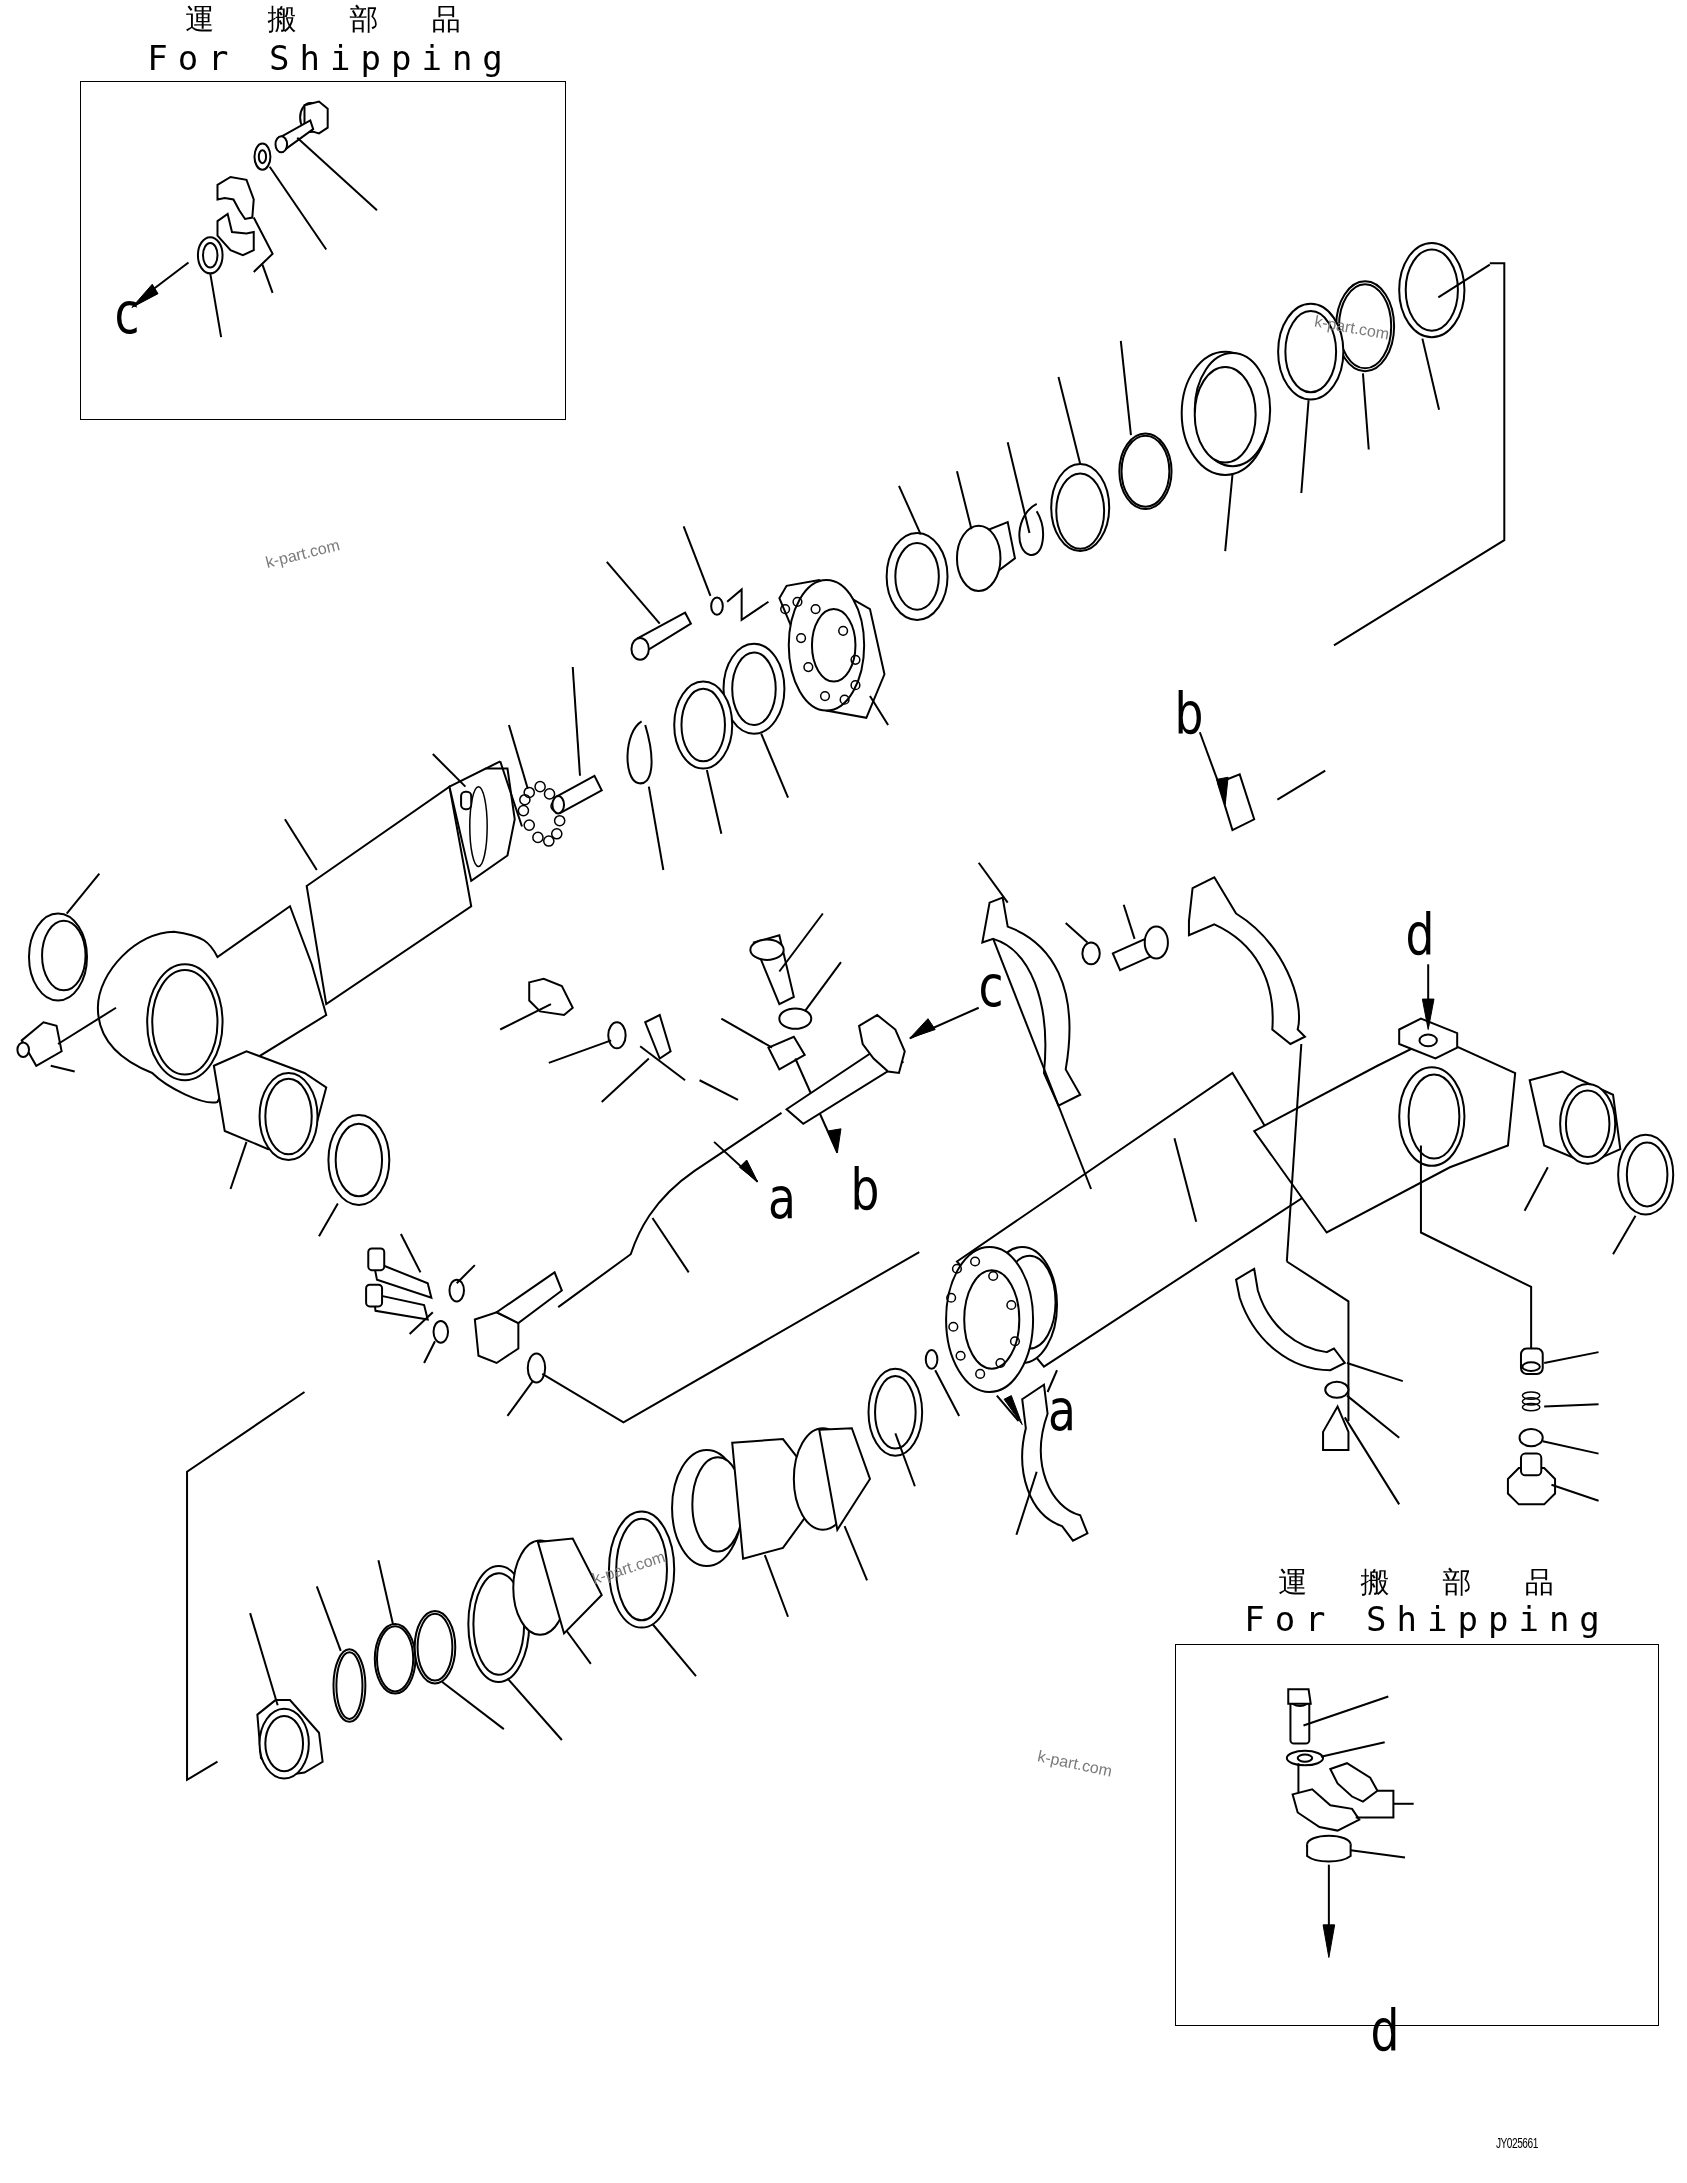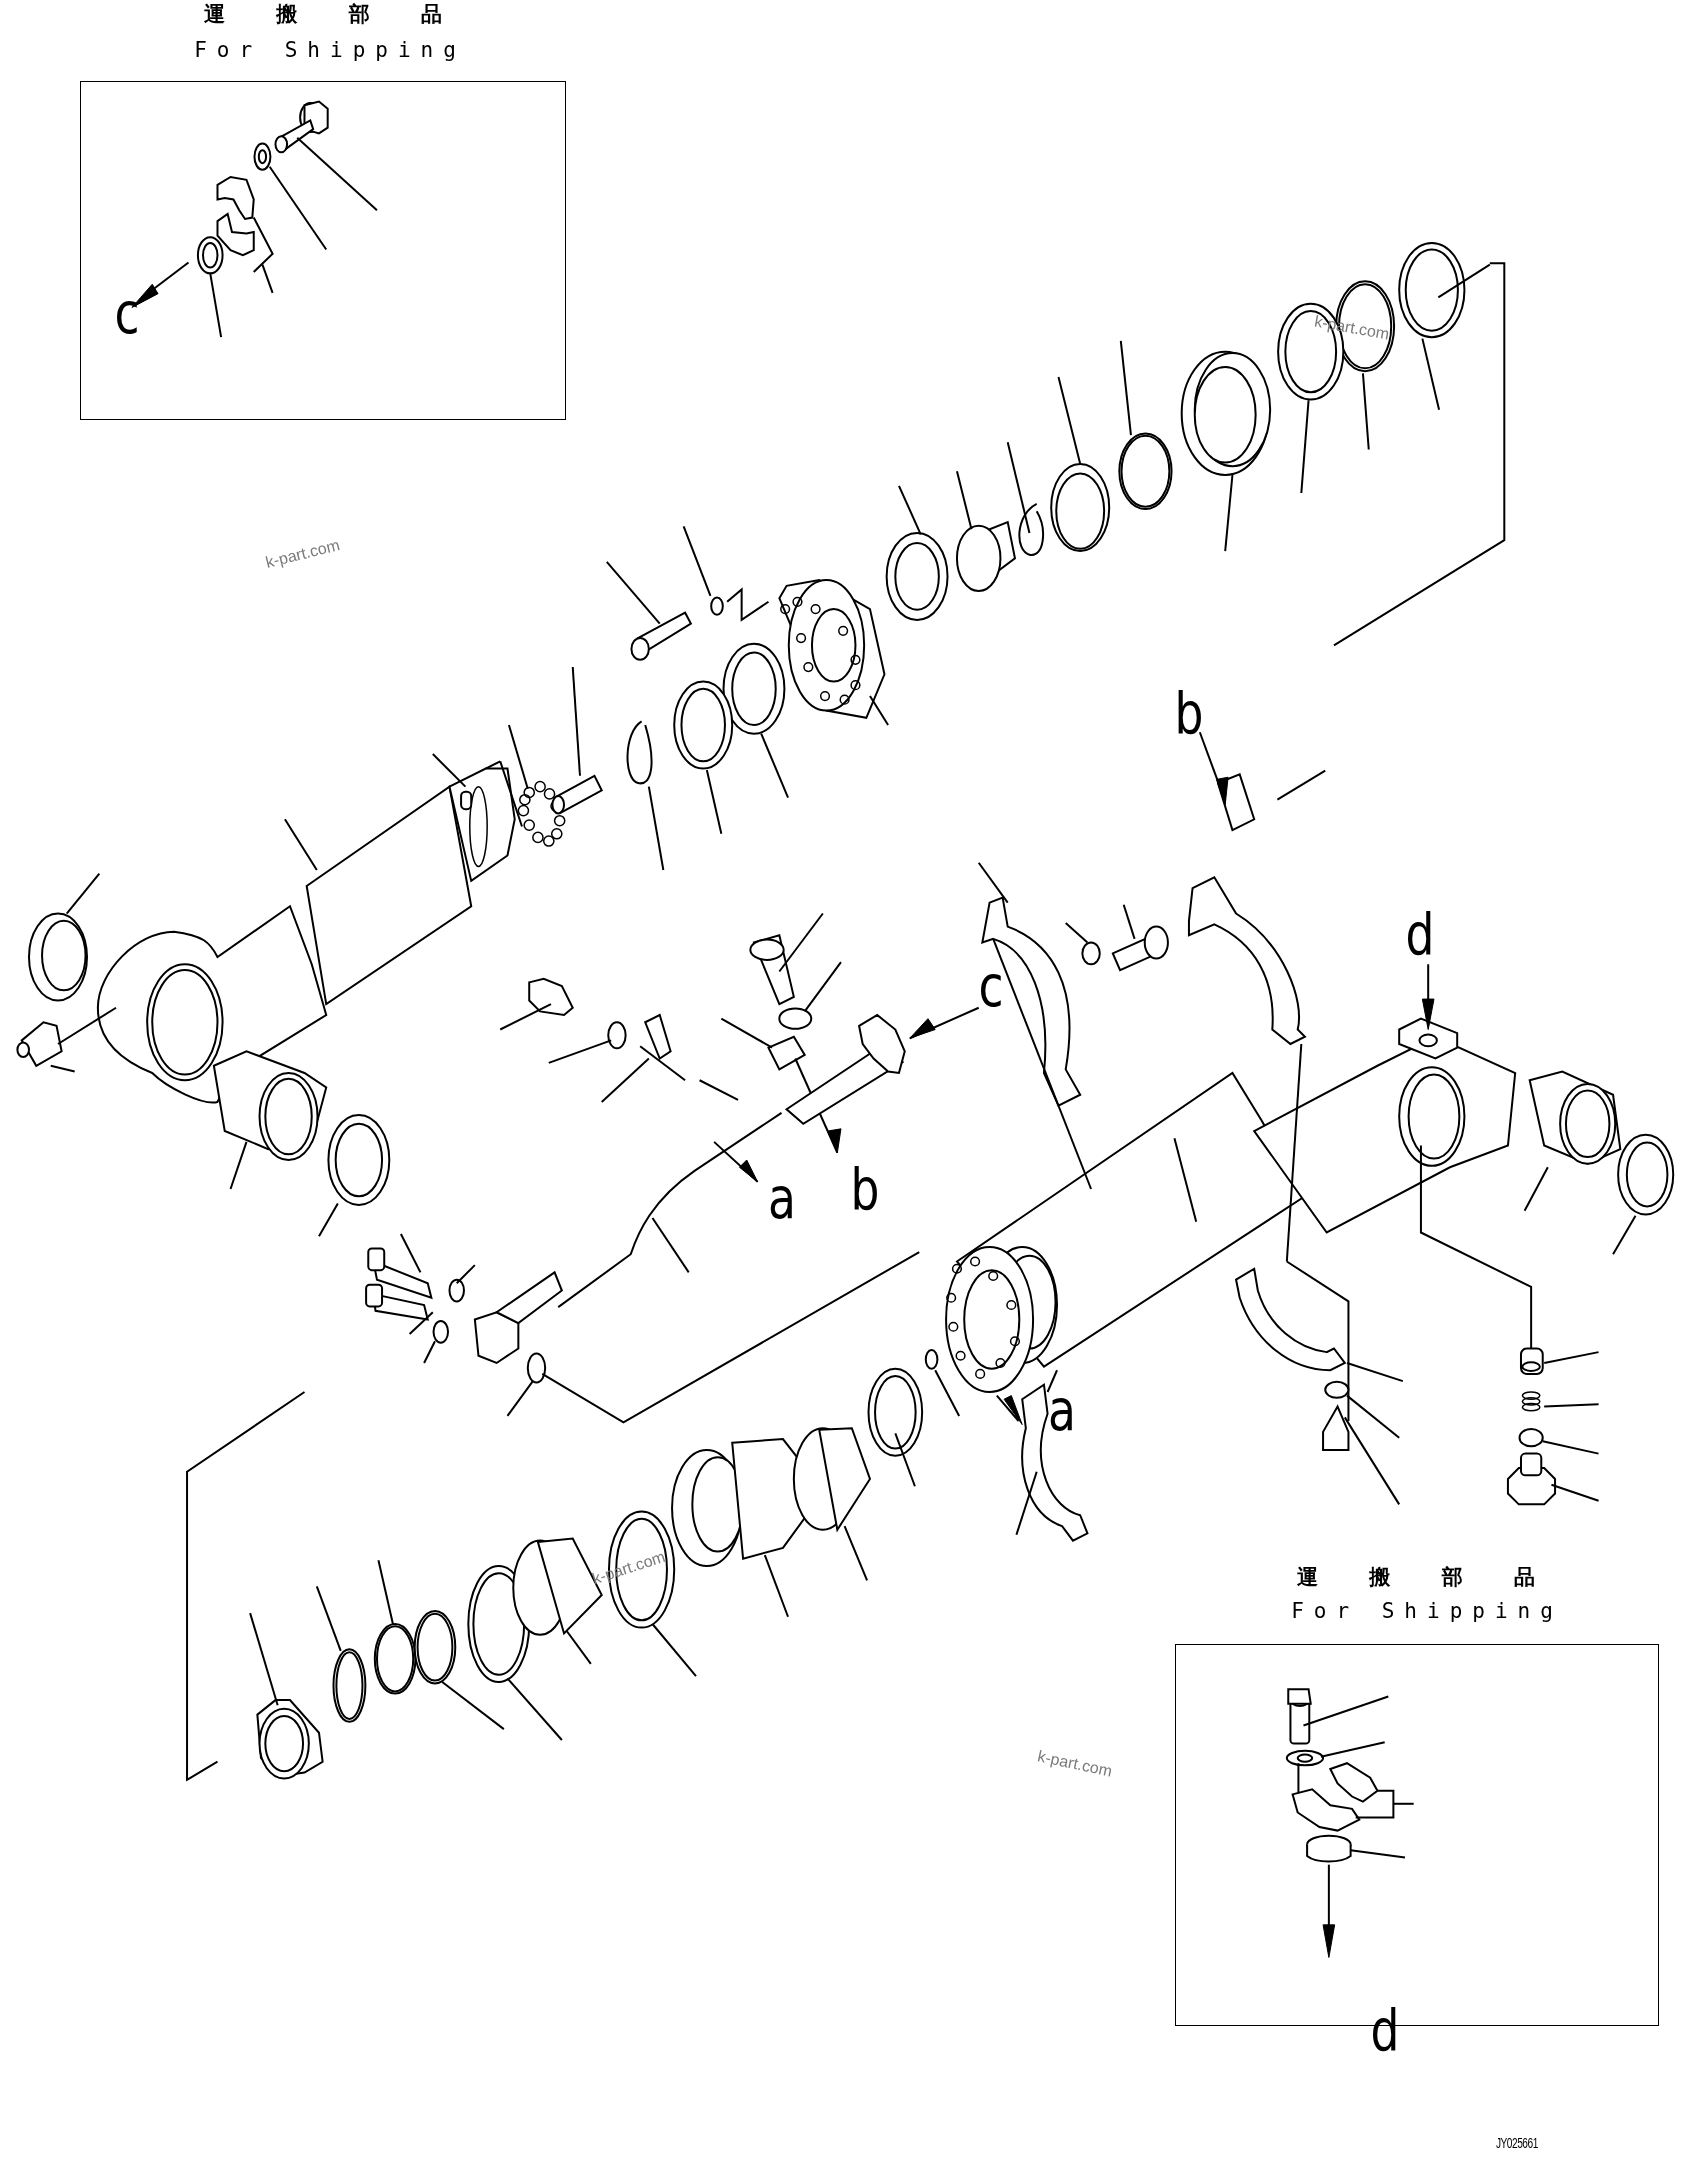--- a/index.html
+++ b/index.html
@@ -5,22 +5,22 @@
   html, body { margin:0; padding:0; background:#ffffff; }
   body { width:1687px; height:2183px; position:relative; overflow:hidden; font-family:"DejaVu Sans", sans-serif; }
   #canvas { position:absolute; left:0; top:0; width:1687px; height:2183px; }
   svg.drawing { position:absolute; left:0; top:0; }
   svg.drawing * { vector-effect: non-scaling-stroke; }
   .ln { stroke:#000; stroke-width:2; fill:none; }
   .part { stroke:#000; stroke-width:2; fill:#fff; }
   .thin { stroke:#000; stroke-width:1.5; fill:none; }
   .arrowhead { fill:#000; stroke:#000; stroke-width:1; }
   .heading-jp, .heading-en, .callout, .watermark, .drawing-id { position:absolute; white-space:nowrap; color:#000; }
-  .heading-jp { font-family:"DejaVu Sans", sans-serif; font-weight:700; font-size:21px; letter-spacing:22px; transform:translateX(-50%); }
-  .heading-en { font-family:"DejaVu Sans Mono", monospace; font-size:21px; letter-spacing:10px; transform:translateX(-50%); font-weight:normal; }
+  .heading-jp { font-family:"DejaVu Sans", sans-serif; font-weight:400; font-size:29px; letter-spacing:22px; transform:translateX(-50%); }
+  .heading-en { font-family:"DejaVu Sans Mono", monospace; font-size:34px; letter-spacing:10px; transform:translateX(-50%); font-weight:normal; }
   .callout { font-family:"DejaVu Sans", sans-serif; font-size:57px; line-height:1; font-weight:normal; transform:translate(-50%,-50%) scaleX(0.8); }
   .watermark { font-family:"Liberation Sans", sans-serif; font-size:16px; color:#7a7a7a; }
   .drawing-id { font-family:"Liberation Sans", sans-serif; font-size:14.5px; transform:scaleX(0.7); transform-origin:left top; letter-spacing:-0.7px; }
   .ship-box { position:absolute; border:1.5px solid #000; box-sizing:border-box; }
 </style>
 </head>
 <body>
 
 <div id="canvas">
 

